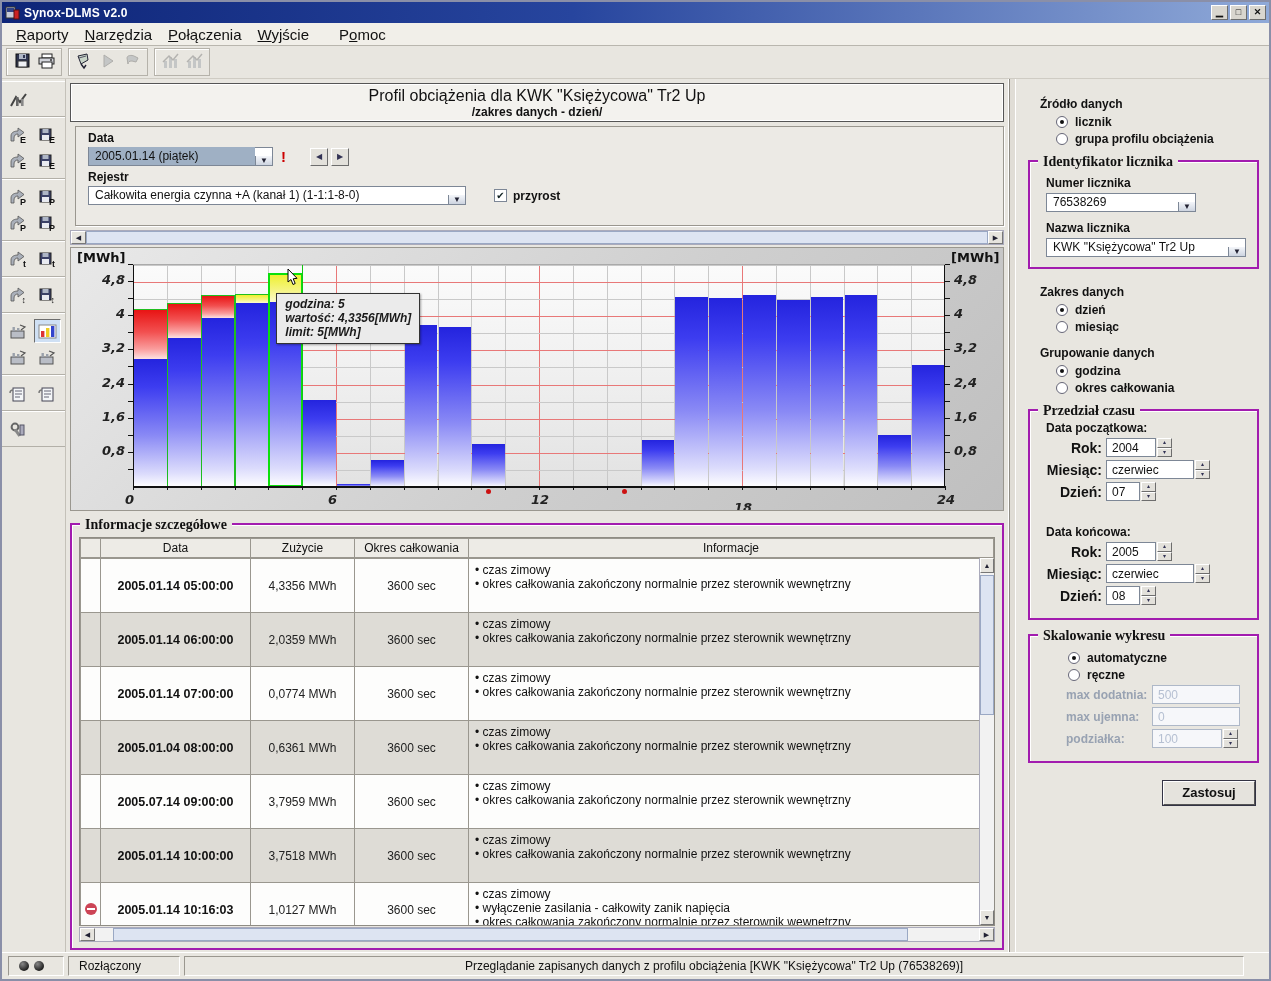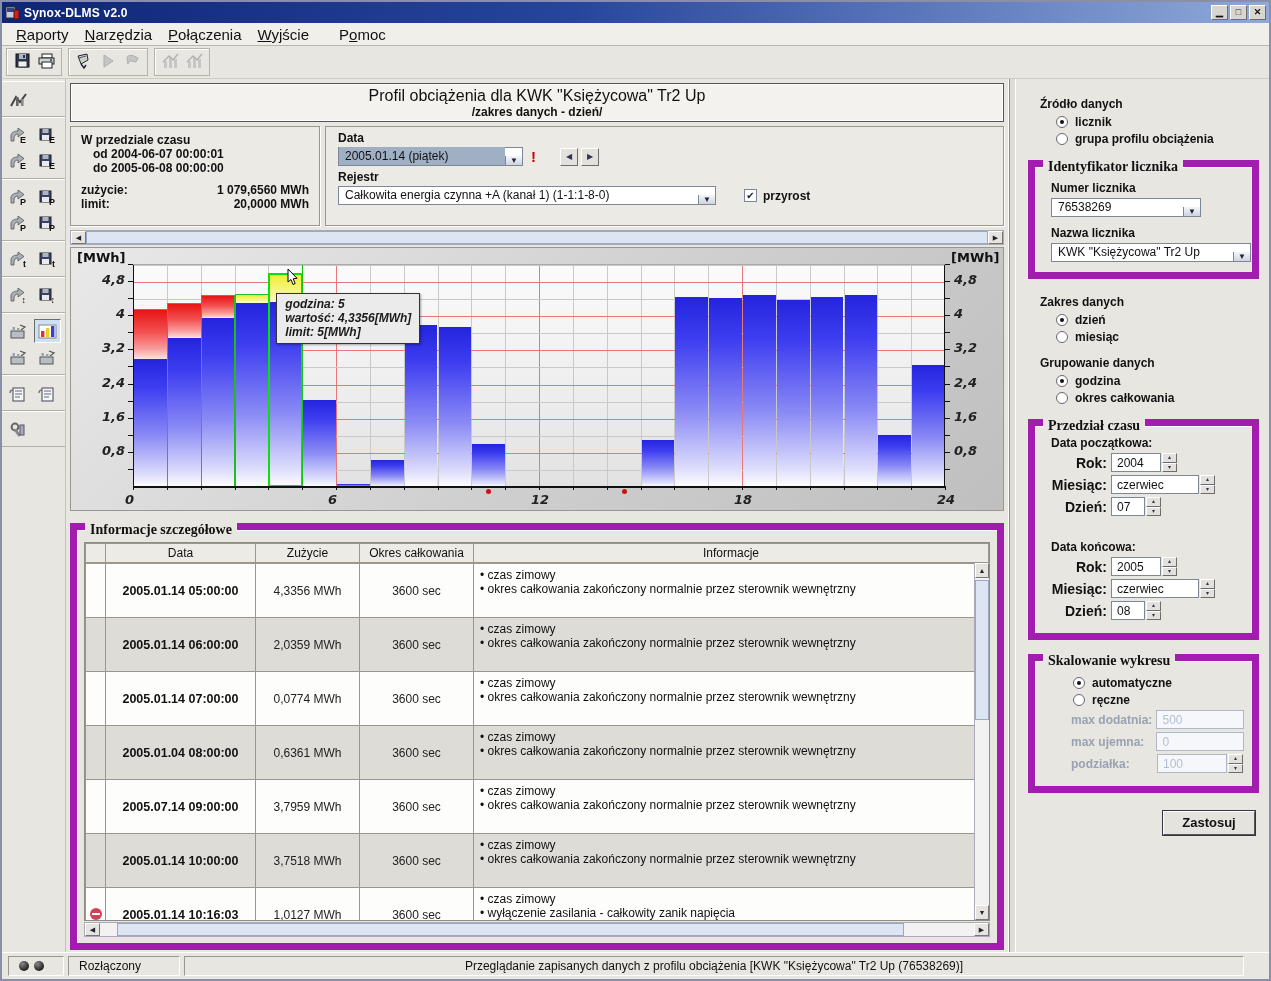--- a/index.html
+++ b/index.html
@@ -84,21 +84,21 @@
   .bar.red { background:linear-gradient(180deg,#e81414 0%,#f25050 45%,#fa9e9e 80%,#fde2e2 100%); }
   .bar.yellow { background:linear-gradient(180deg,#eef02c 0%,#f5f47e 55%,#fdfccf 100%); }
   .bar-outline { position:absolute; border:1px solid #1fbe1f; }
   .bar-outline.hot { border:2px solid #0ce00c; }
   .crosshair { position:absolute; width:1px; background:#12c812; }
   .evdot { position:absolute; width:5px; height:5px; border-radius:50%; background:#cc1111; }
   .chart-tip { position:absolute; background:#ebebeb; border:1px solid #333; padding:3px 8px 4px;
                font-weight:bold; font-style:italic; font-size:12px; color:#1a1a1a; white-space:nowrap;
                box-shadow:1px 1px 2px rgba(0,0,0,.35); }
   
-  .groupbox { position:relative; border:7px solid #a21caf; box-shadow:1px 1px 0 #fff inset; }
+  .groupbox { position:relative; border:2px solid #a21caf; box-shadow:1px 1px 0 #fff inset; }
   .gb-title { position:absolute; top:-8px; left:8px; background:#e8e6e0; padding:0 5px;
               font-family:"Liberation Serif",serif; font-weight:bold; font-size:14px; }
   .details-group { flex:1; margin-top:12px; padding:12px 7px 6px; display:flex; flex-direction:column; min-height:0; }
   .tablebox { flex:1; border:1px solid #8f8c84; display:flex; flex-direction:column; min-height:0; position:relative; background:#fff; }
   table.grid { border-collapse:collapse; width:100%; table-layout:fixed; }
   table.grid td, table.grid th { border:1px solid #9a978f; overflow:hidden; }
   thead th { height:19px; font-weight:normal; font-size:12px; background:#edebe6; }
   .tbody-wrap { flex:1; overflow:hidden; position:relative; }
   tr.r-even { background:#fdfdfc; }
   tr.r-odd { background:#dedcd6; }
@@ -399,33 +399,20 @@
         </div>
       </div>
 
     <div class="main">
       <div class="report-title-box">
         <div class="report-title">Profil obciążenia dla KWK  "Księżycowa"  Tr2  Up</div>
         <div class="report-subtitle">/zakres danych - dzień/</div>
       </div>
 
       <div class="info-row">
-        <div class="summary-box sunken-box">
-          <div>W przedziale czasu</div>
-          <div style="padding-left:12px">od 2004-06-07 00:00:01</div>
-          <div style="padding-left:12px">do 2005-06-08 00:00:00</div>
-          <div class="row2col" style="margin-top:8px">
-            <span>zużycie:</span>
-            <span>1 079,6560 MWh</span>
-          </div>
-          <div class="row2col">
-            <span>limit:</span>
-            <span>20,0000 MWh</span>
-          </div>
-        </div>
 
         <div class="selector-box sunken-box">
           <div class="lbl-b">Data</div>
           <div style="display:flex;align-items:center;margin:2px 0 4px">
             <div class="combo sel" style="width:185px">
               <span class="cval" style="flex:1">2005.01.14 (piątek)</span>
               <span class="cbtn">▼</span>
             </div>
             <span class="excl">!</span>
             <span style="width:16px"></span>
@@ -596,21 +583,21 @@
           <div class="gl" style="left: 671px; top: 238px; width: 1px; height: 4px; background: rgb(17, 17, 17);"></div>
           <div class="gl" style="left: 704.833px; top: 238px; width: 1px; height: 4px; background: rgb(17, 17, 17);"></div>
           <div class="gl" style="left: 738.667px; top: 238px; width: 1px; height: 4px; background: rgb(17, 17, 17);"></div>
           <div class="gl" style="left: 772.5px; top: 238px; width: 1px; height: 4px; background: rgb(17, 17, 17);"></div>
           <div class="gl" style="left: 806.333px; top: 238px; width: 1px; height: 4px; background: rgb(17, 17, 17);"></div>
           <div class="gl" style="left: 840.167px; top: 238px; width: 1px; height: 4px; background: rgb(17, 17, 17);"></div>
           <div class="gl" style="left: 874px; top: 238px; width: 1px; height: 4px; background: rgb(17, 17, 17);"></div>
           <div class="tick-lab" style="left: 54px; top: 244px;">0</div>
           <div class="tick-lab" style="left: 257px; top: 244px;">6</div>
           <div class="tick-lab" style="left: 460px; top: 244px;">12</div>
-          <div class="tick-lab" style="left: 663px; top: 244px;">18</div>
+          <div class="tick-lab" style="left: 663px; top: 252px;">18</div>
           <div class="tick-lab" style="left: 866px; top: 244px;">24</div>
           <div class="axis-lab" style="left: 6px; top: 2px;">[MWh]</div>
           <div class="axis-lab" style="left: 880px; top: 2px;">[MWh]</div>
         </div>
 
       <div class="details-group groupbox">
         <span class="gb-title">Informacje szczegółowe</span>
         <div class="tablebox">
           <table class="grid" id="dt-head">
               <colgroup>

